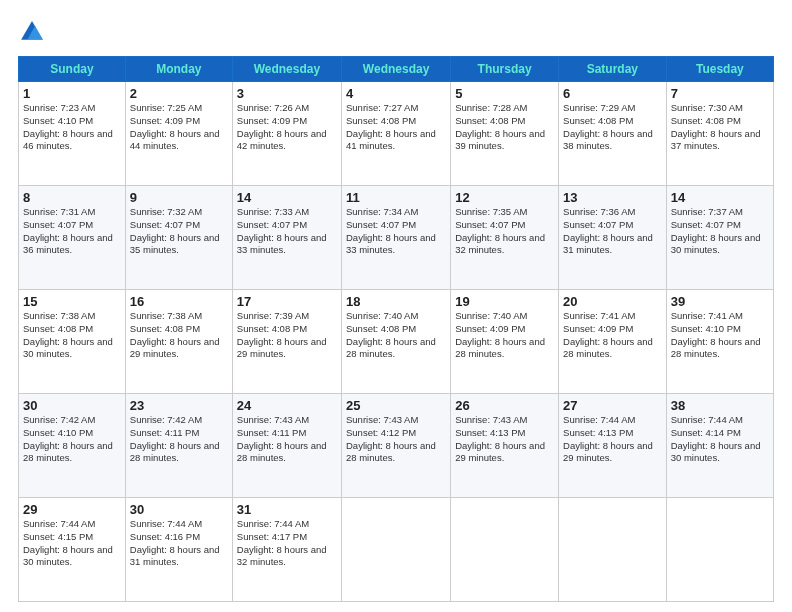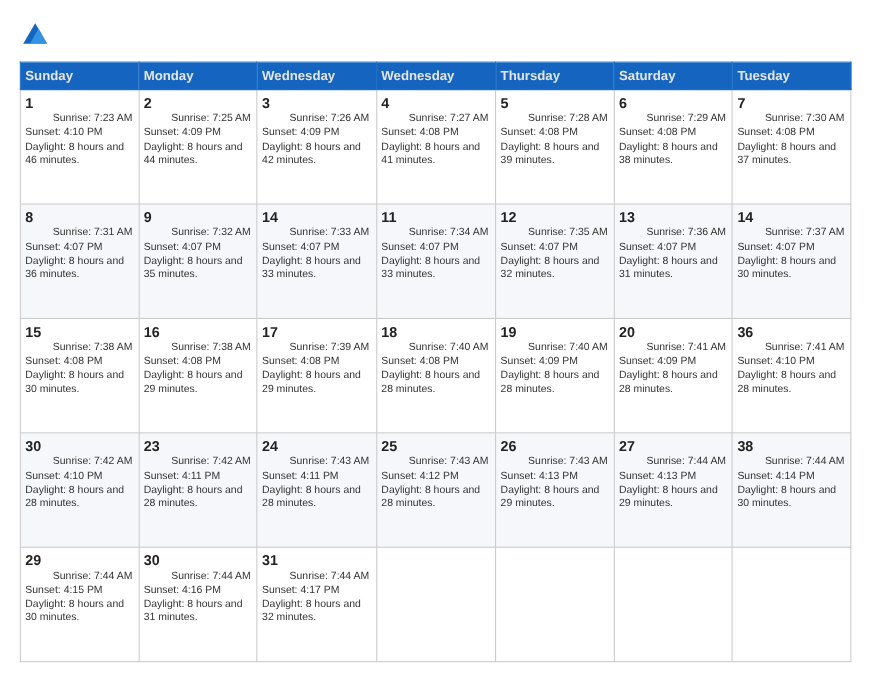--- a/index.html
+++ b/index.html
@@ -52,25 +52,25 @@
       color: #444;
     }
     .calendar {
       flex: 1;
       border-collapse: collapse;
       width: 100%;
       font-size: 10px;
     }
     .calendar thead th {
       background: #1565c0;
-      color: #e5e5e5;
+      color: #5eead4;
       font-size: 12px;
       font-weight: bold;
       padding: 5px 4px;
-      text-align: left;
+      text-align: center;
       border: 1px solid #1a70c8;
     }
     .calendar tbody td {
       border: 1px solid #ccc;
       vertical-align: top;
       padding: 4px 4px;
       width: 113px;
       background: #fff;
     }
     .calendar tbody tr:nth-child(even) td {
@@ -80,21 +80,20 @@
       font-size: 13px;
       font-weight: bold;
       color: #222;
       display: block;
       margin-bottom: 1px;
     }
     .day-info {
       color: #333;
       font-size: 9.5px;
       line-height: 1.35;
-      margin-left: 25px;
     }
     .empty-cell {
       background: #fff !important;
     }
   </style>
 </head>
 <body>
 
 <div class="page">
   <div class="header">
@@ -165,21 +164,21 @@
           <td><span class="day-number">16</span>
         <span class="day-info">Sunrise: 7:38 AM<br>Sunset: 4:08 PM<br>Daylight: 8 hours and 29 minutes.</span></td>
           <td><span class="day-number">17</span>
         <span class="day-info">Sunrise: 7:39 AM<br>Sunset: 4:08 PM<br>Daylight: 8 hours and 29 minutes.</span></td>
           <td><span class="day-number">18</span>
         <span class="day-info">Sunrise: 7:40 AM<br>Sunset: 4:08 PM<br>Daylight: 8 hours and 28 minutes.</span></td>
           <td><span class="day-number">19</span>
         <span class="day-info">Sunrise: 7:40 AM<br>Sunset: 4:09 PM<br>Daylight: 8 hours and 28 minutes.</span></td>
           <td><span class="day-number">20</span>
         <span class="day-info">Sunrise: 7:41 AM<br>Sunset: 4:09 PM<br>Daylight: 8 hours and 28 minutes.</span></td>
-          <td><span class="day-number">36</span>
+          <td><span class="day-number">39</span>
         <span class="day-info">Sunrise: 7:41 AM<br>Sunset: 4:10 PM<br>Daylight: 8 hours and 28 minutes.</span></td>
         </tr>
         <tr>
           <td><span class="day-number">30</span>
         <span class="day-info">Sunrise: 7:42 AM<br>Sunset: 4:10 PM<br>Daylight: 8 hours and 28 minutes.</span></td>
           <td><span class="day-number">23</span>
         <span class="day-info">Sunrise: 7:42 AM<br>Sunset: 4:11 PM<br>Daylight: 8 hours and 28 minutes.</span></td>
           <td><span class="day-number">24</span>
         <span class="day-info">Sunrise: 7:43 AM<br>Sunset: 4:11 PM<br>Daylight: 8 hours and 28 minutes.</span></td>
           <td><span class="day-number">25</span>

